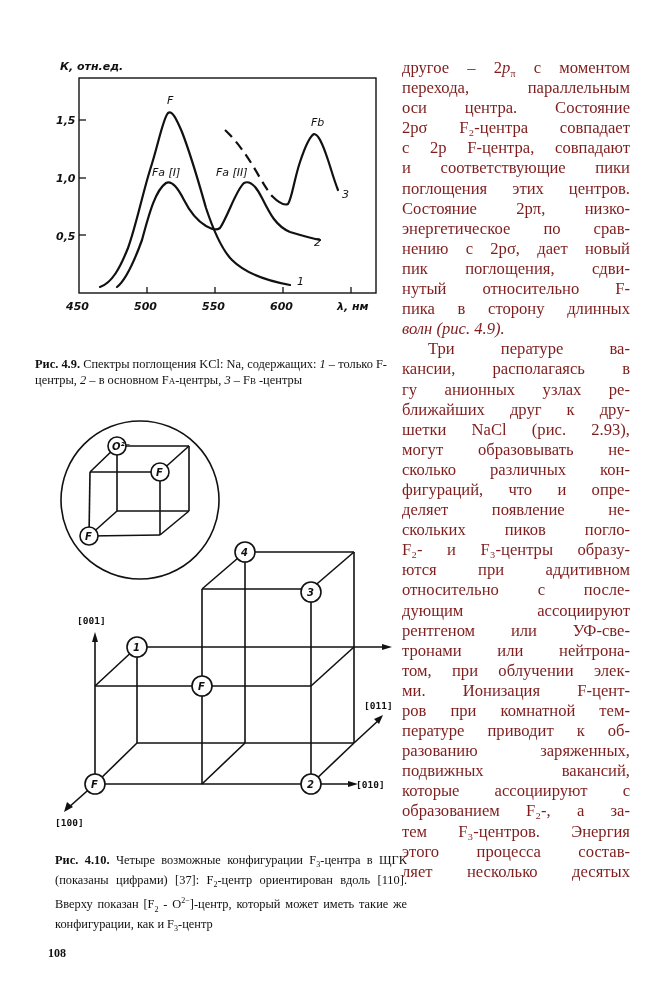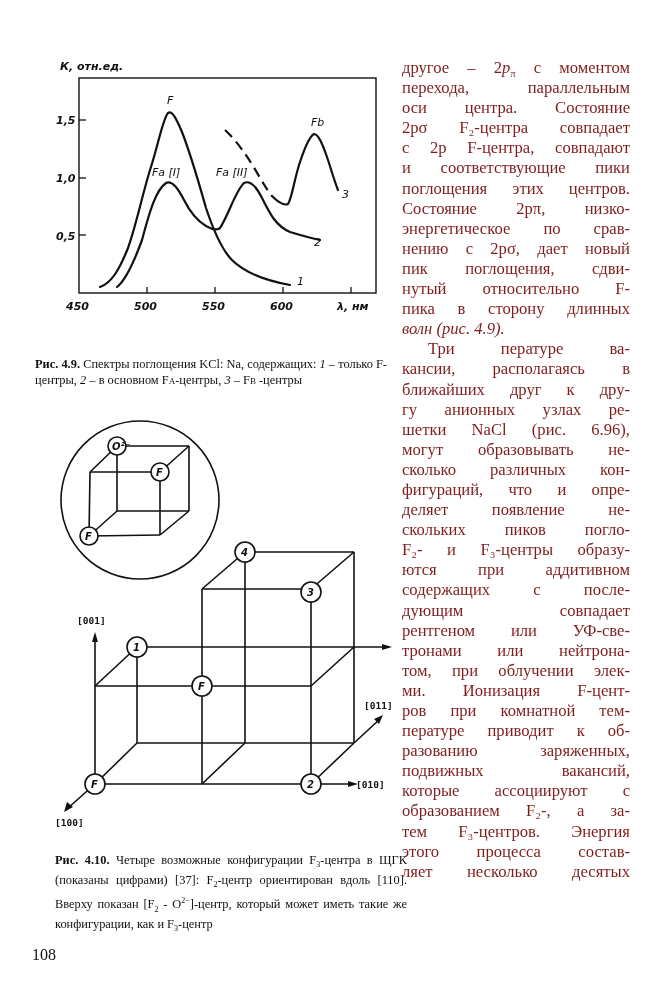--- a/index.html
+++ b/index.html
@@ -4,21 +4,21 @@
 <style>
   html, body { margin: 0; padding: 0; background: #ffffff; }
   body { width: 646px; height: 1000px; position: relative; overflow: hidden; font-family: "Liberation Serif", serif; color: #111; }
   .figure-svg { position: absolute; left: 0; top: 0; }
   .caption { position: absolute; font-size: 12.4px; line-height: 15.5px; text-align: justify; color: #111; }
   .caption b { font-weight: bold; }
   .col-text { position: absolute; left: 402px; top: 59px; width: 228px; font-size: 16.6px; line-height: 18px; color: #7f1d1d; }
   .col-text .line { display: block; white-space: nowrap; text-align: justify; text-align-last: justify; height: 20.1px; }
   .col-text .line.last { text-align-last: left; font-style: italic; }
   .col-text .line.indent { padding-left: 26px; }
-  .page-num { position: absolute; left: 32px; top: 946px; font-size: 16px; font-weight: normal; }
+  .page-num { position: absolute; left: 48px; top: 946px; font-size: 12px; font-weight: bold; }
   .tick-lbl { font-family: "DejaVu Sans", sans-serif; font-style: italic; font-weight: bold; font-size: 11px; fill: #111; }
   .curve-lbl { font-family: "DejaVu Sans", sans-serif; font-style: italic; font-size: 11px; fill: #111; }
   .dia-lbl { font-family: "DejaVu Sans Mono", monospace; font-weight: bold; font-size: 9.5px; fill: #111; }
   .node-lbl { font-family: "DejaVu Sans", sans-serif; font-style: italic; font-weight: bold; font-size: 10px; fill: #111; }
 </style>
 </head>
 <body>
 
 <svg class="figure-svg" width="646" height="1000" viewBox="0 0 646 1000">
 
@@ -182,32 +182,32 @@
     <span class="line">поглощения этих центров.</span>
     <span class="line">Состояние 2pπ, низко-</span>
     <span class="line">энергетическое по срав-</span>
     <span class="line">нению с 2pσ, дает новый</span>
     <span class="line">пик поглощения, сдви-</span>
     <span class="line">нутый относительно F-</span>
     <span class="line">пика в сторону длинных</span>
     <span class="line last">волн (рис. 4.9).</span>
     <span class="line indent">Три пературе ва-</span>
     <span class="line">кансии, располагаясь в</span>
+    <span class="line">гу анионных узлах ре-</span>
     <span class="line">ближайших друг к дру-</span>
-    <span class="line">гу анионных узлах ре-</span>
-    <span class="line">шетки NaCl (рис. 6.96),</span>
+    <span class="line">шетки NaCl (рис. 2.93),</span>
     <span class="line">могут образовывать не-</span>
     <span class="line">сколько различных кон-</span>
     <span class="line">фигураций, что и опре-</span>
     <span class="line">деляет появление не-</span>
     <span class="line">скольких пиков погло-</span>
     <span class="line">F₂- и F₃-центры образу-</span>
     <span class="line">ются при аддитивном</span>
-    <span class="line">содержащих с после-</span>
-    <span class="line">дующим совпадает</span>
+    <span class="line">относительно с после-</span>
+    <span class="line">дующим ассоциируют</span>
     <span class="line">рентгеном или УФ-све-</span>
     <span class="line">тронами или нейтрона-</span>
     <span class="line">том, при облучении элек-</span>
     <span class="line">ми. Ионизация F-цент-</span>
     <span class="line">ров при комнатной тем-</span>
     <span class="line">пературе приводит к об-</span>
     <span class="line">разованию заряженных,</span>
     <span class="line">подвижных вакансий,</span>
     <span class="line">которые ассоциируют с</span>
     <span class="line">образованием F₂-, а за-</span>

